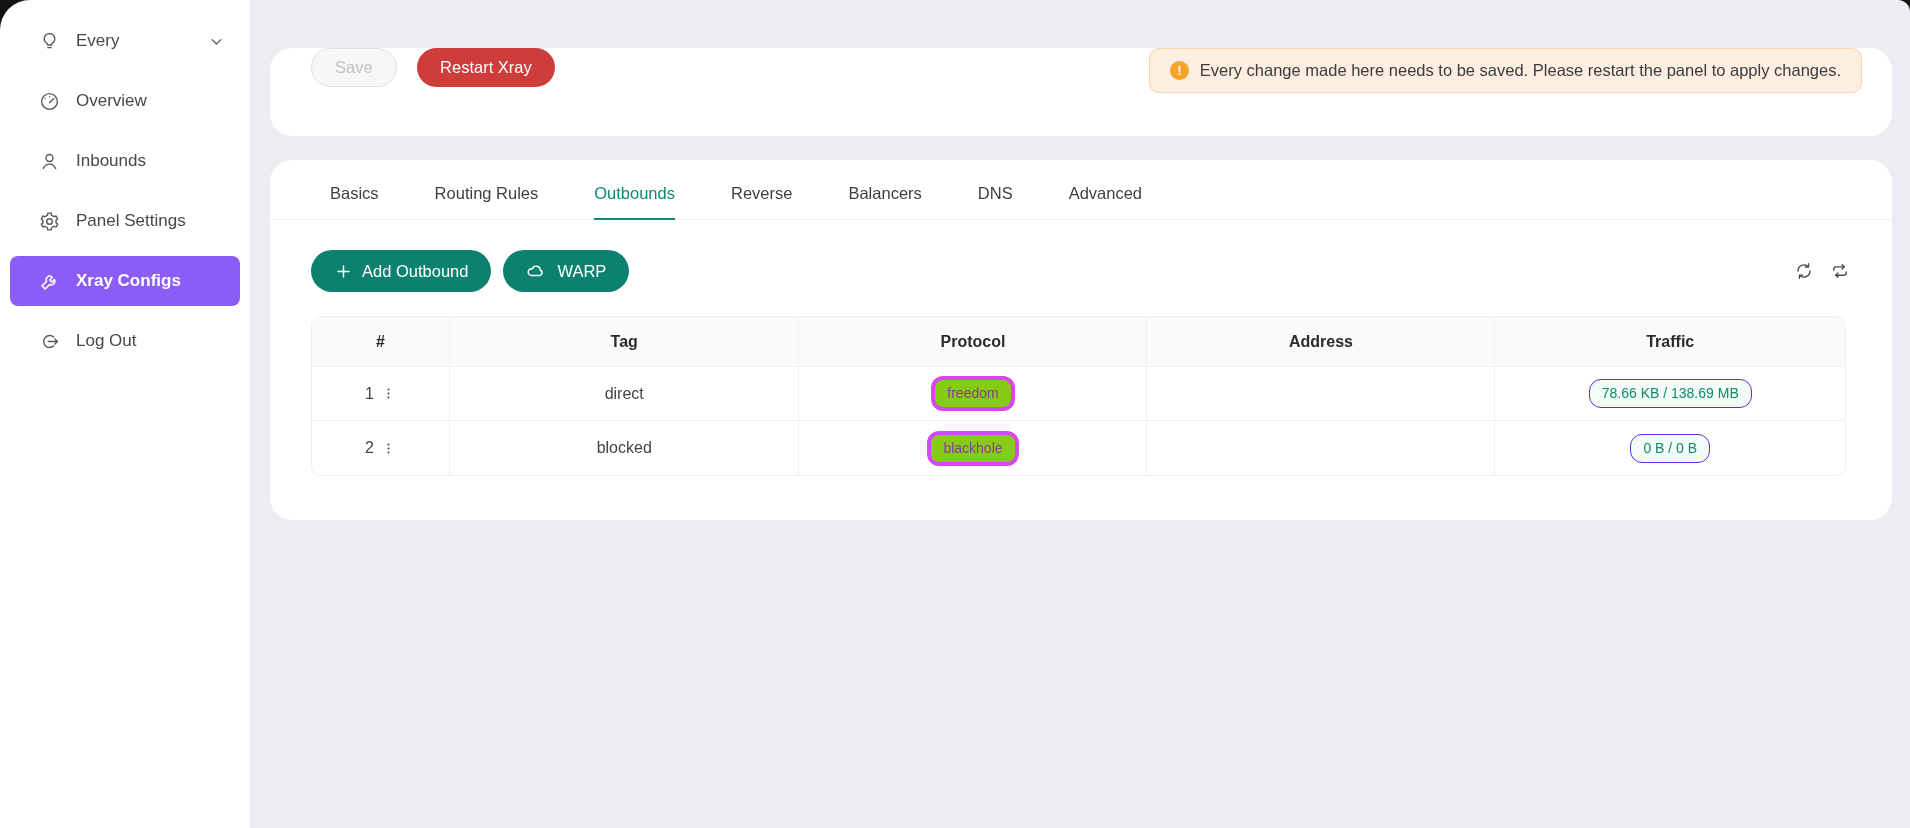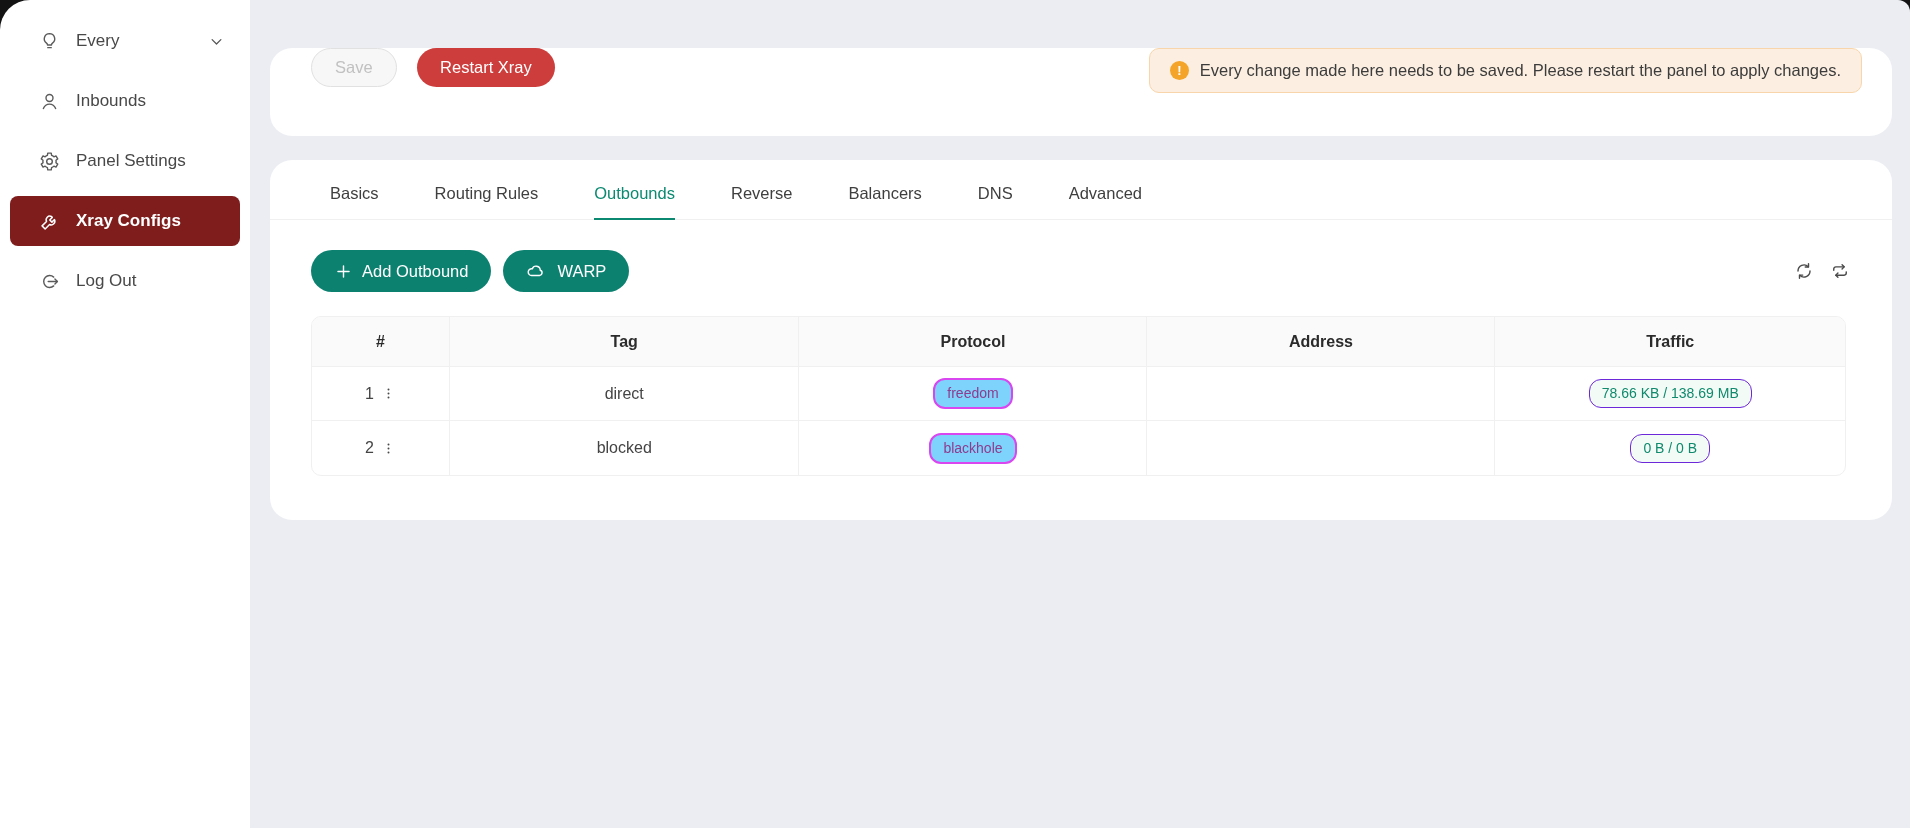--- a/index.html
+++ b/index.html
@@ -15,21 +15,21 @@
 
   
   .sidebar { width:250px; background:#ffffff; padding-top:16px; flex:0 0 250px; }
   .side-item {
     height:50px; margin:0 10px 10px 10px; border-radius:8px;
     display:flex; align-items:center; gap:16px; padding:0 16px 0 28px;
     font-size:17px; color:#484848; cursor:pointer;
   }
   .side-item .s-icon { width:22px; height:22px; display:flex; align-items:center; justify-content:center; color:#5a5a5a; }
   .side-item .s-icon svg { width:21px; height:21px; }
-  .side-item.active { background:#7f1d1d; color:#ffffff; font-weight:700; }
+  .side-item.active { background:#8b5cf6; color:#ffffff; font-weight:700; }
   .side-item.active .s-icon { color:#ffffff; }
   .side-item .chev { margin-left:auto; color:#555; display:flex; }
   .side-item .chev svg { width:15px; height:15px; }
 
   
   .main { flex:1; background:#ebedf2; padding:48px 18px 0 20px; }
   .card { background:#fff; border-radius:22px; }
 
   .toolbar-card {
     height:88px; display:flex; align-items:flex-start; justify-content:space-between;
@@ -80,21 +80,21 @@
   td { height:54px; text-align:center; font-size:16px; color:#444;
        border-bottom:1px solid #f0f0f0; border-right:1px solid #f0f0f0; }
   td:last-child { border-right:none; }
   tr:last-child td { border-bottom:none; }
   .col-idx { width:9%; } .col-tag { width:22.8%; } .col-proto { width:22.7%; }
   .col-addr { width:22.7%; } .col-traf { width:22.8%; }
   .idx-wrap { display:flex; align-items:center; justify-content:center; gap:7px; }
   .dots { display:flex; cursor:pointer; color:#4a4a4a; }
   .dots svg { width:15px; height:15px; }
   .badge { display:inline-block; padding:3px 12px; border-radius:12px; font-size:14px; line-height:1.5; }
-  .badge-protocol { background:#7dd3fc; border:2px solid #d946ef; color:#8e3c8e; }
+  .badge-protocol { background:#84cc16; border:4px solid #d946ef; color:#8e3c8e; }
   .badge-traffic  { background:#f3fbf7; border:1px solid #6d28d9; color:#0f8a6c; }
 </style>
 </head>
 <body>
 
 <div class="app">
 
   <aside class="sidebar">
 
     <div class="side-item">
@@ -105,20 +105,32 @@
           </svg>
       </span>
       <span class="s-label">Every</span>
       <span class="chev">
         <svg viewBox="0 0 24 24" fill="none" stroke="currentColor" stroke-width="2" stroke-linecap="round" stroke-linejoin="round">
             <path d="M5 9l7 7 7-7"></path>
           </svg>
       </span>
     </div>
 
+    <div class="side-item">
+      <span class="s-icon">
+        <svg viewBox="0 0 24 24" fill="none" stroke="currentColor" stroke-width="1.6" stroke-linecap="round" stroke-linejoin="round">
+            <circle cx="12" cy="12" r="9"></circle>
+            <path d="M12 13.5l4-4"></path>
+            <path d="M7 8.5l.01 0"></path>
+            <path d="M12 6.5l.01 0"></path>
+            <path d="M17 8.5l.01 0"></path>
+          </svg>
+      </span>
+      <span class="s-label">Overview</span>
+    </div>
 
     <div class="side-item">
       <span class="s-icon">
         <svg viewBox="0 0 24 24" fill="none" stroke="currentColor" stroke-width="1.6" stroke-linecap="round" stroke-linejoin="round">
             <circle cx="12" cy="8" r="4"></circle>
             <path d="M5 20c1.4-3.4 4-5 7-5s5.6 1.6 7 5"></path>
           </svg>
       </span>
       <span class="s-label">Inbounds</span>
     </div>

